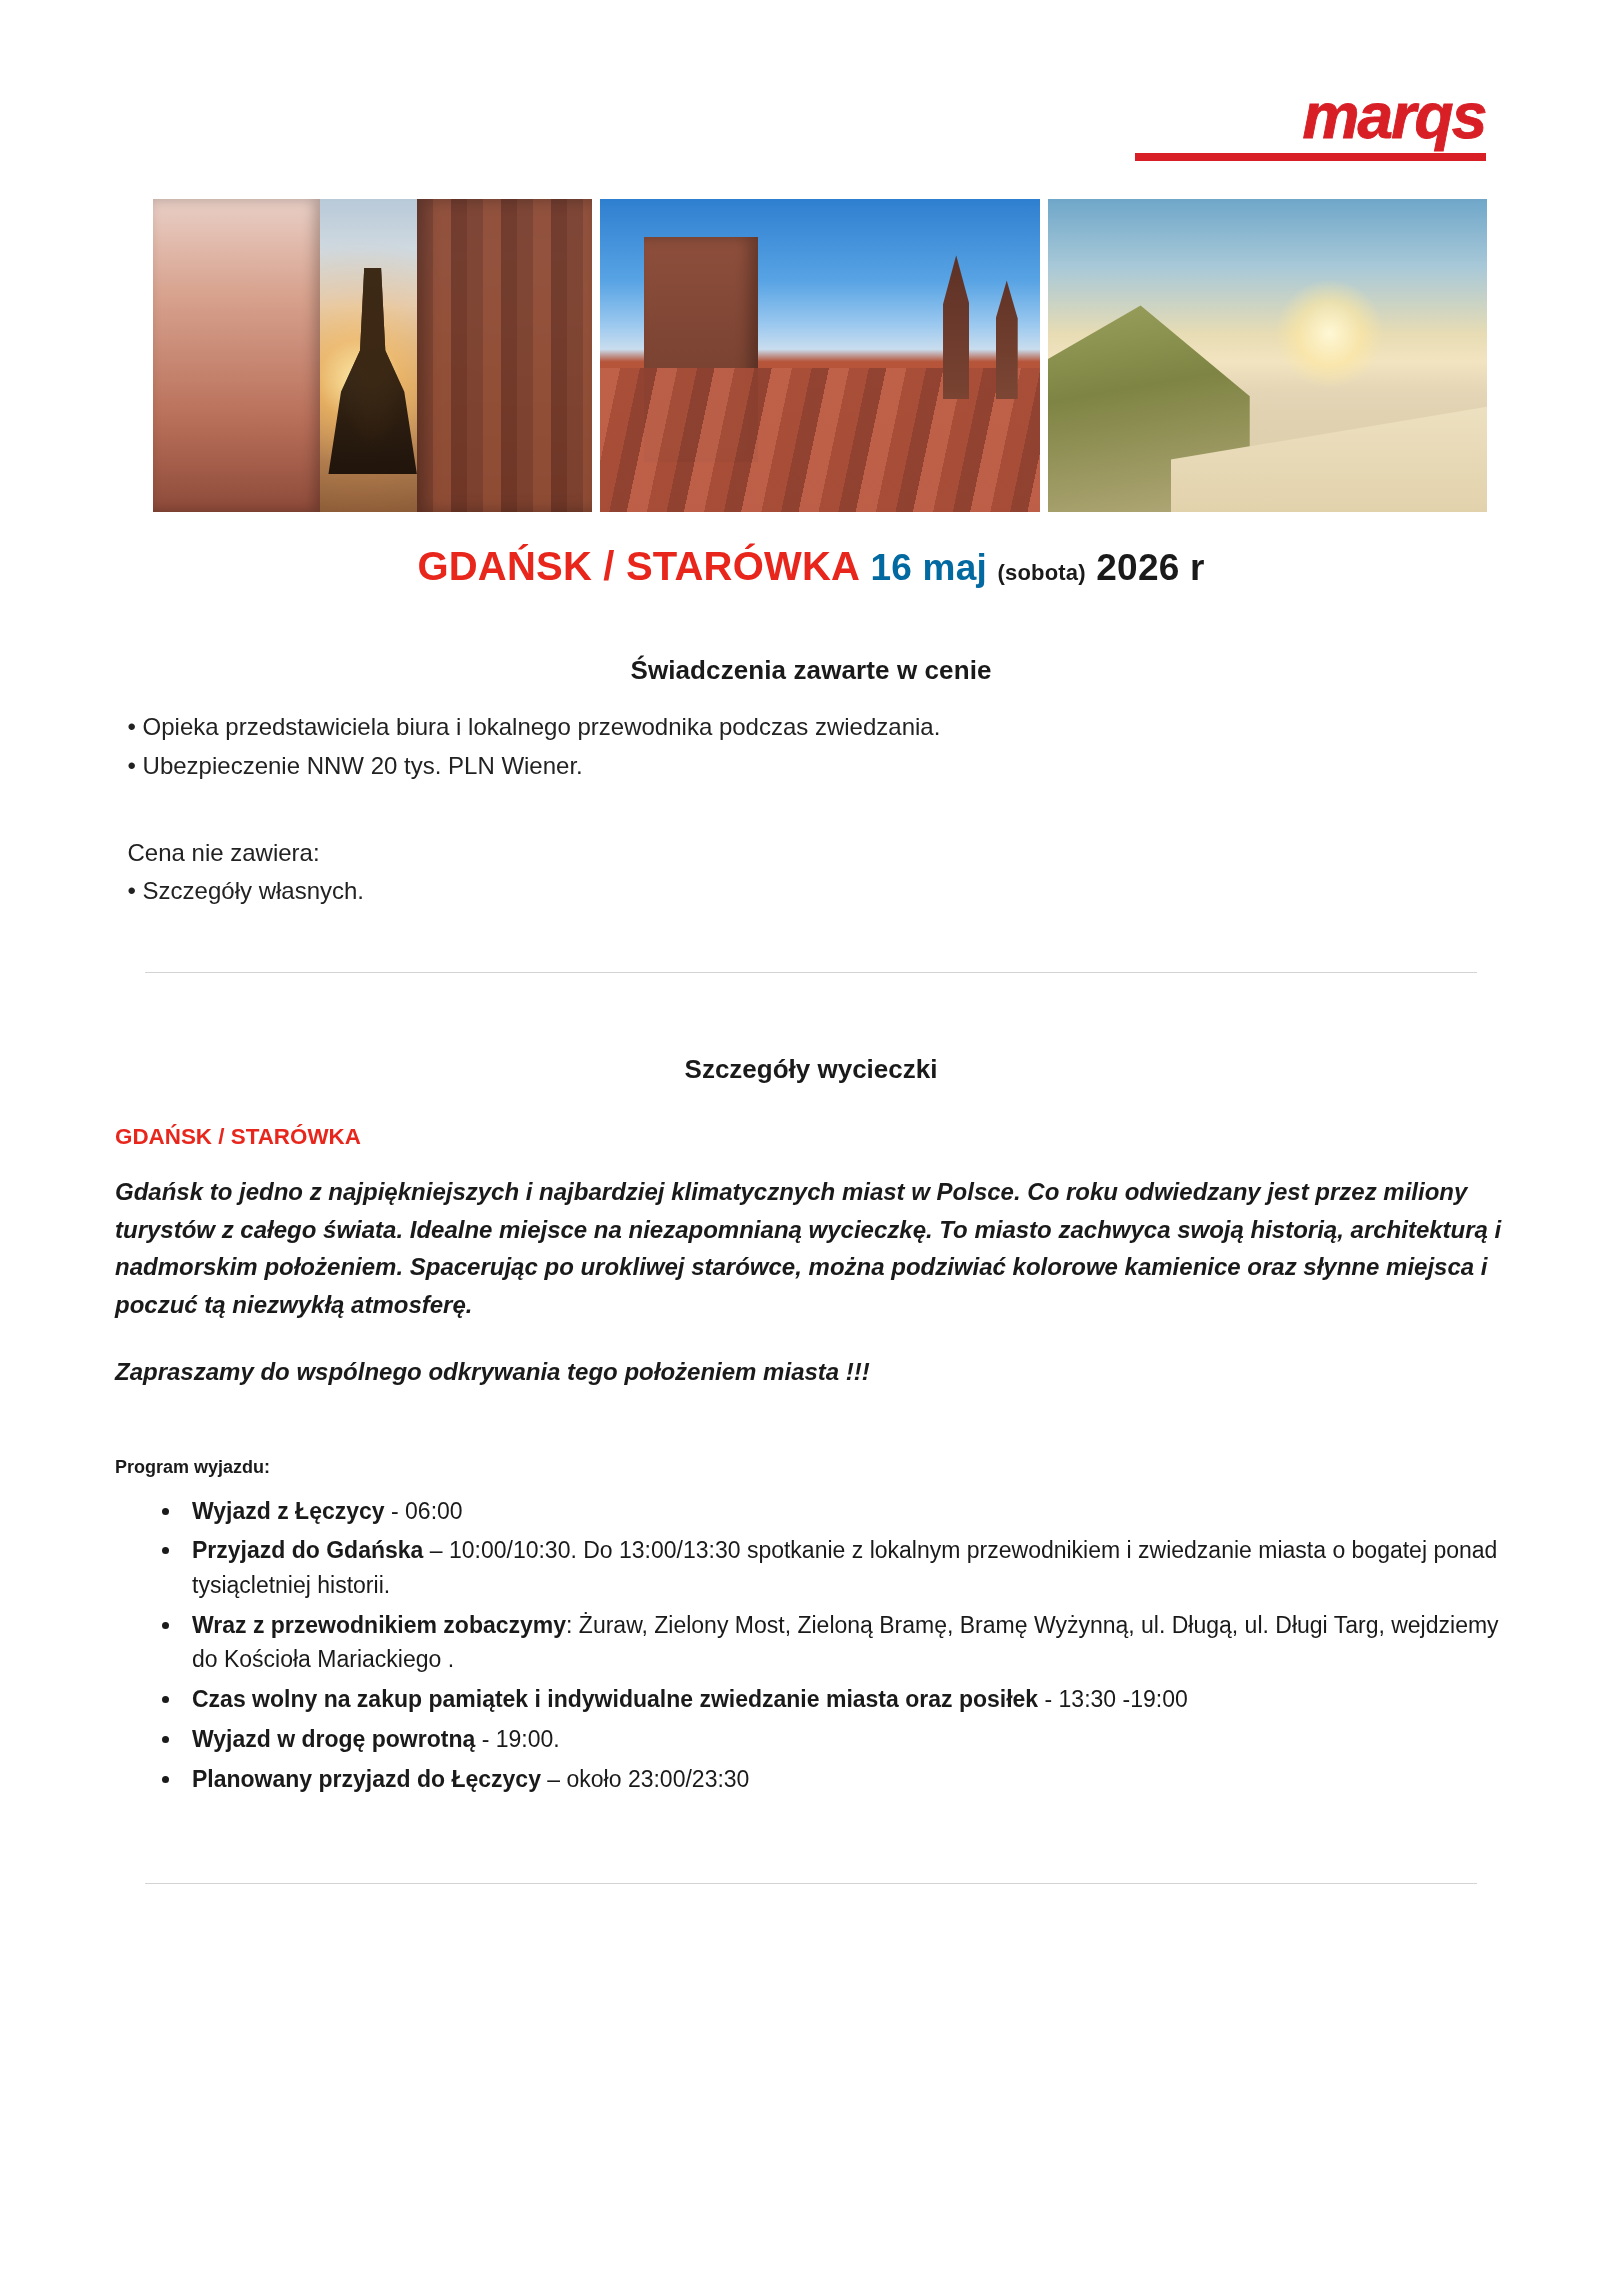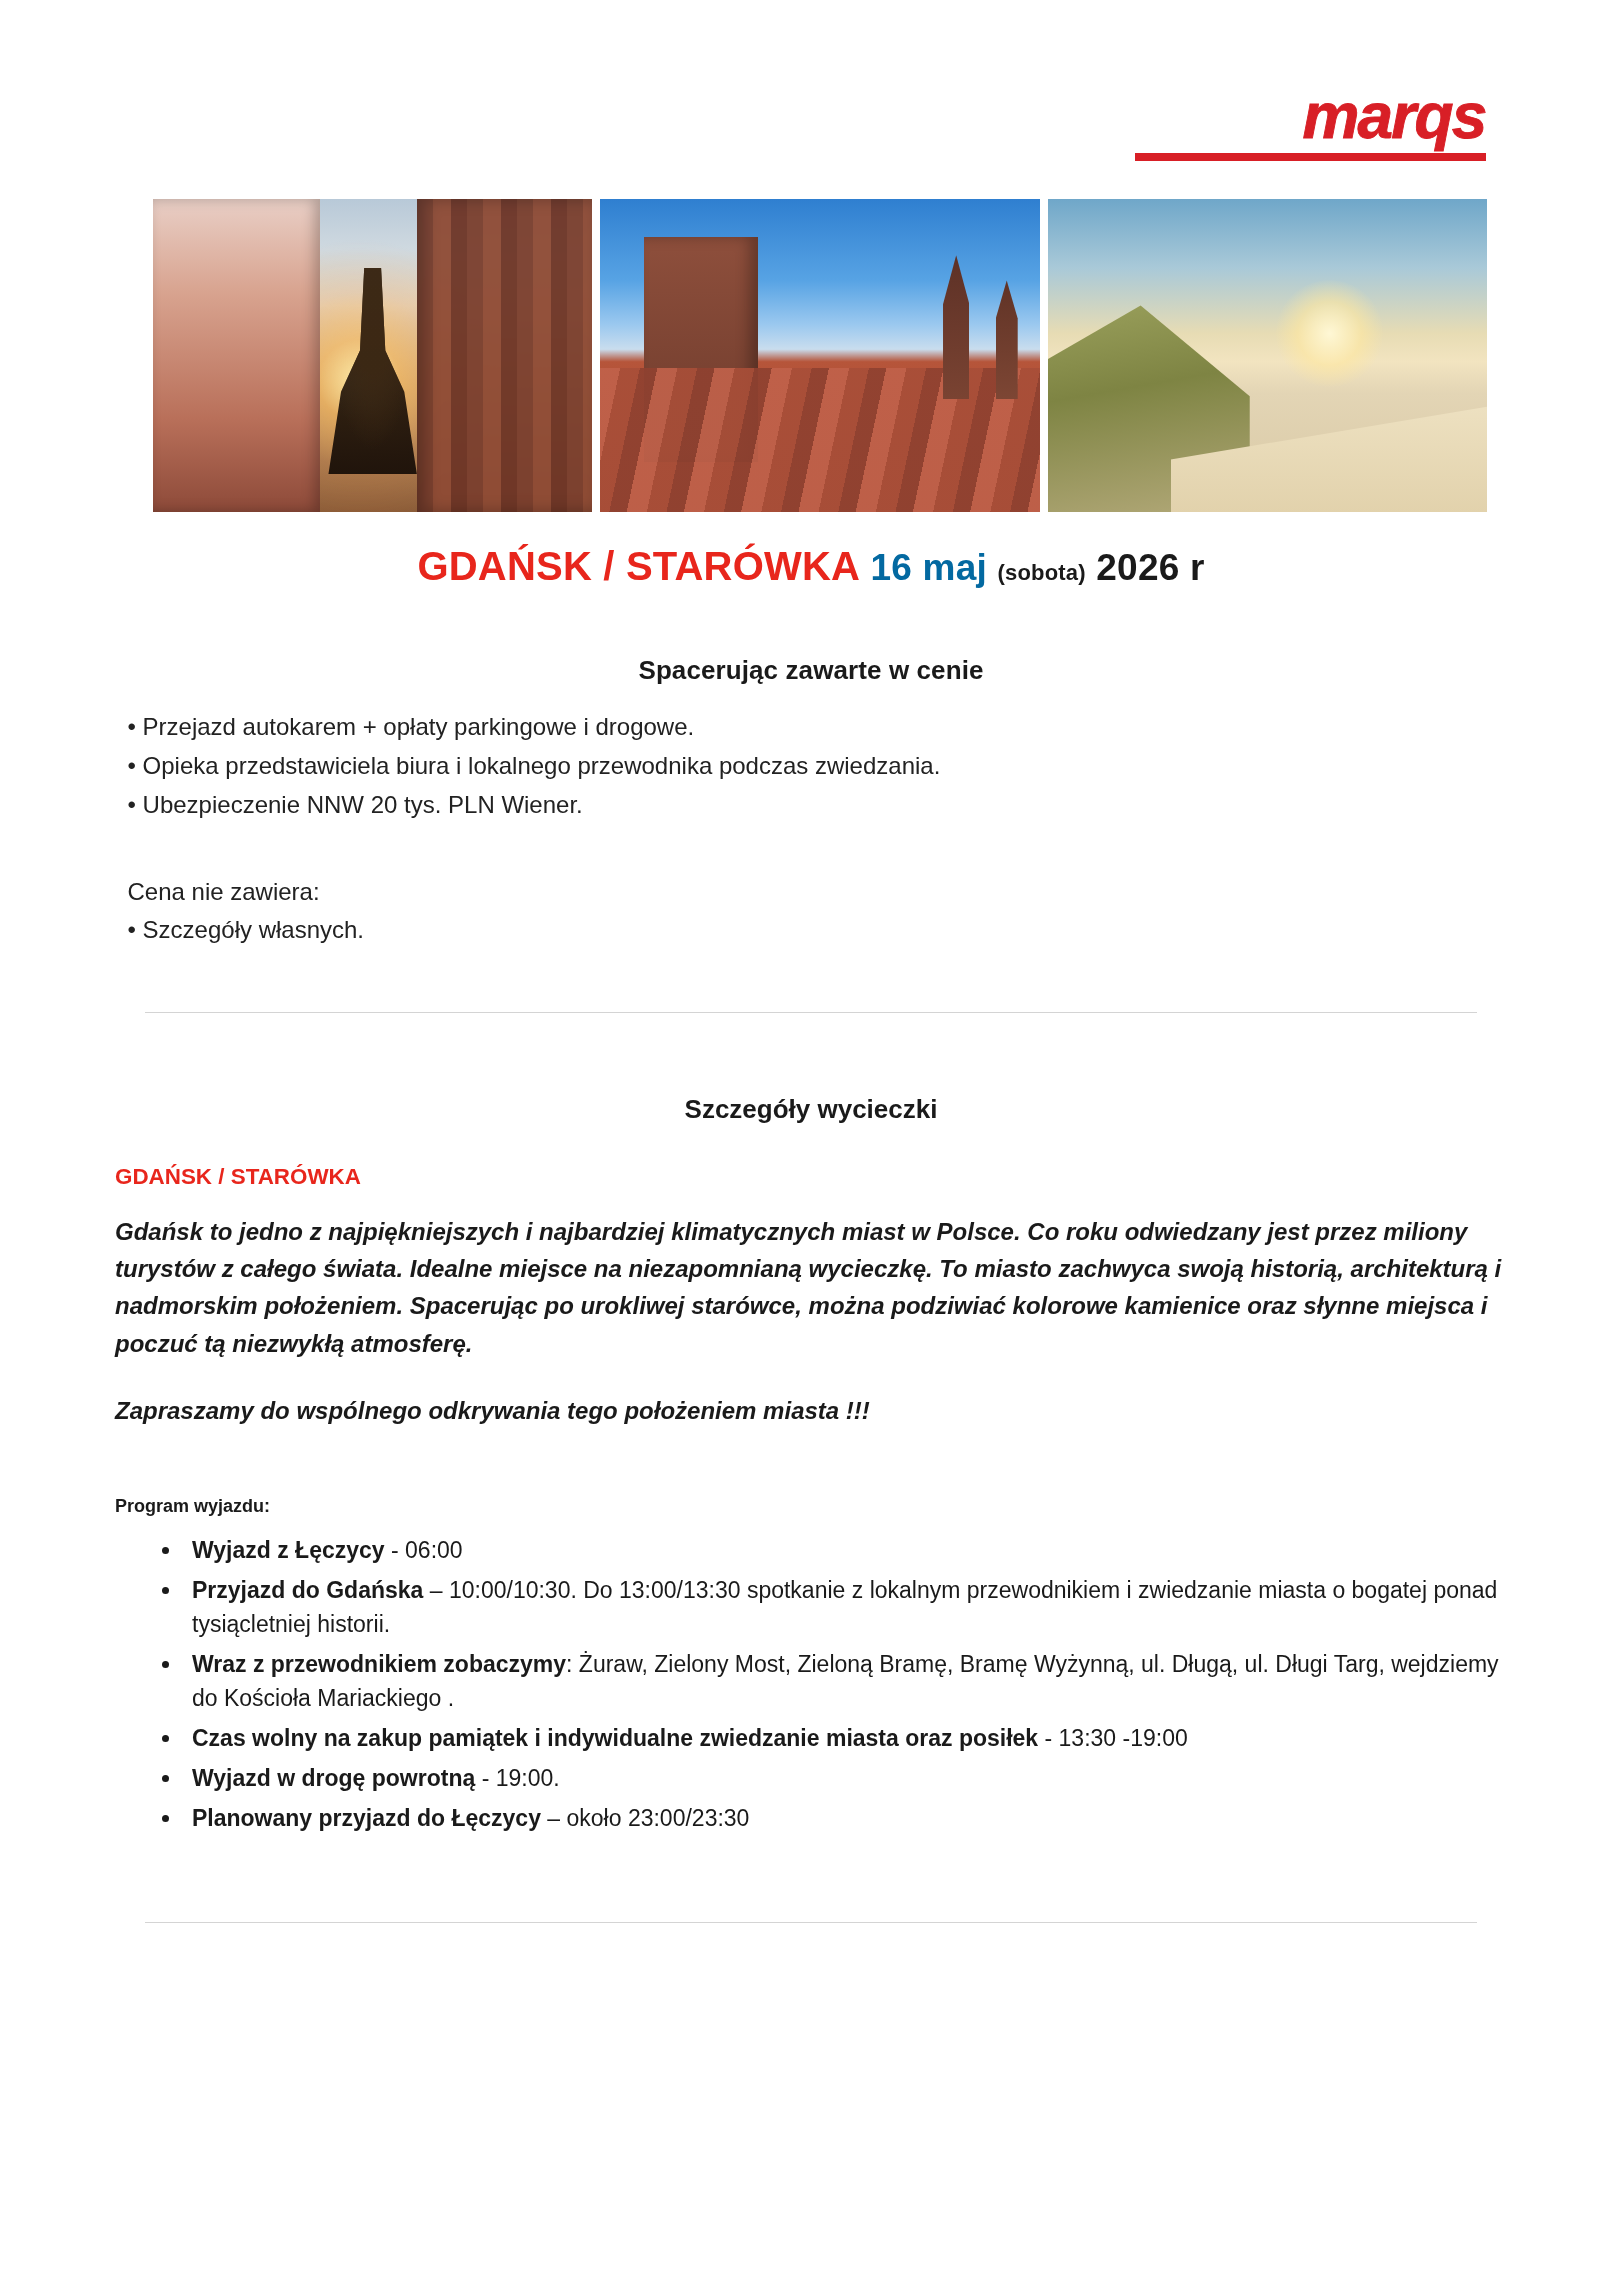--- a/index.html
+++ b/index.html
@@ -276,24 +276,23 @@
     </div>
   </div>
 
   <div class="title">
     <span class="place">GDAŃSK / STARÓWKA</span>
     <span class="date">16 maj</span>
     <span class="dow">(sobota)</span>
     <span class="year">2026 r</span>
   </div>
 
-  <h2 class="section">Spacerując zawarte w cenie</h2>
+  <h2 class="section">Świadczenia zawarte w cenie</h2>
 
   <ul class="bullets-plain">
-    <li>Przejazd autokarem + opłaty parkingowe i drogowe.</li>
     <li>Opieka przedstawiciela biura i lokalnego przewodnika podczas zwiedzania.</li>
     <li>Ubezpieczenie NNW 20 tys. PLN Wiener.</li>
   </ul>
 
   <div class="cena-block">
     <div class="lead">Cena nie zawiera:</div>
     <div class="dot">Szczegóły własnych.</div>
   </div>
 
   <hr class="rule">

